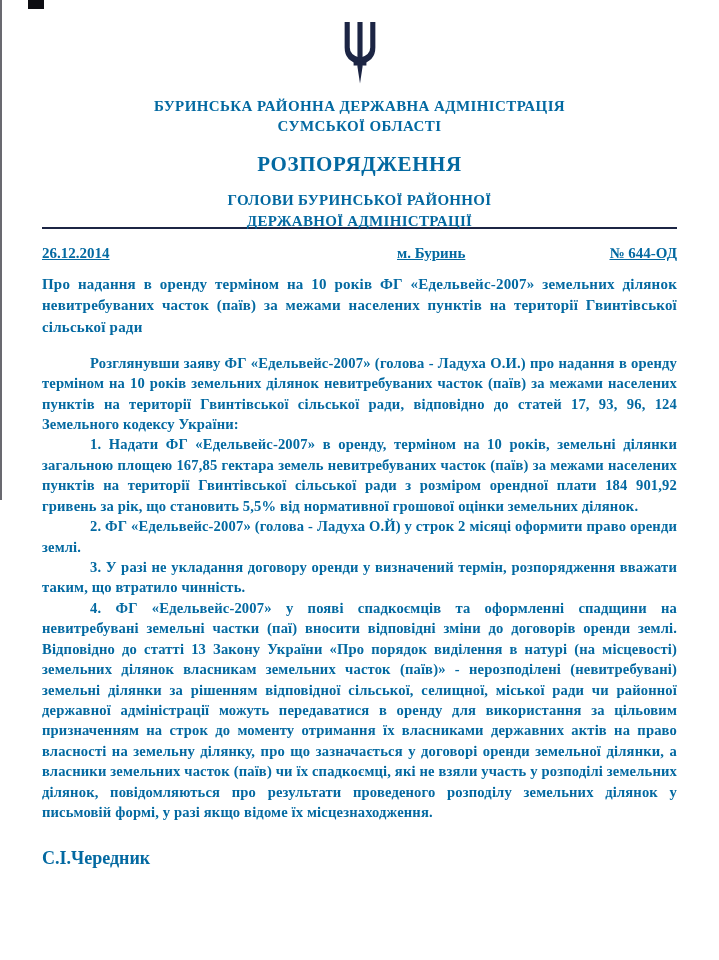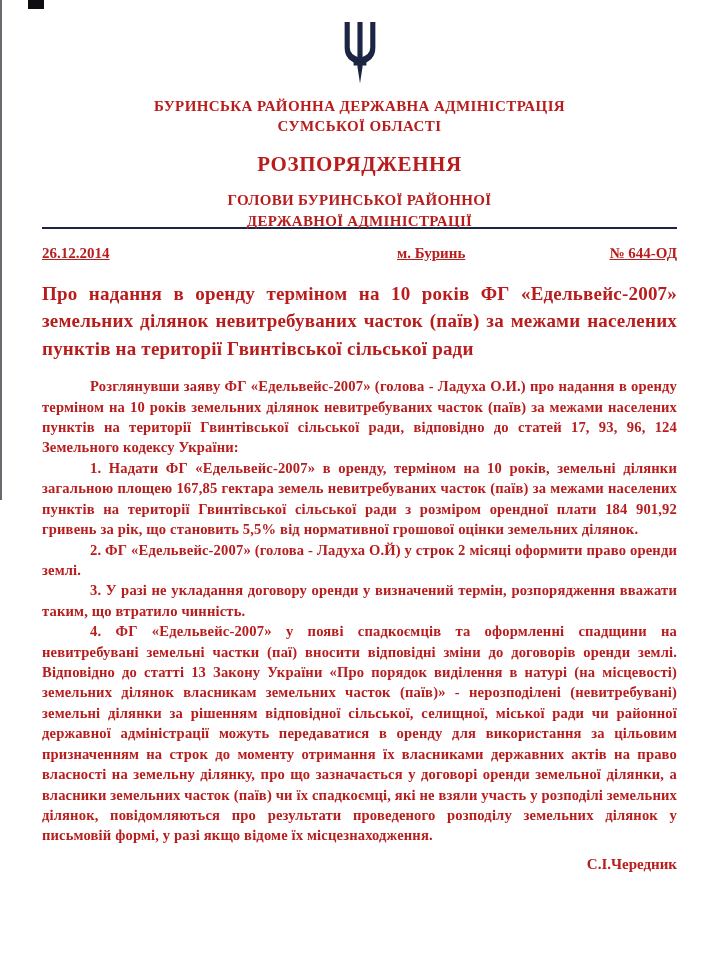--- a/index.html
+++ b/index.html
@@ -6,21 +6,21 @@
   html,body { background:#ffffff; }
   .page {
     position:relative;
     width:719px; height:960px;
     margin:0 auto;
     background:#ffffff;
     padding:22px 42px 18px 42px;
     overflow:hidden;
     font-family:"Liberation Serif", serif;
     font-weight:700;
-    color:#b91c1c;
+    color:#0369a1;
   }
   .scan-mark-corner {
     position:absolute; left:28px; top:0;
     width:16px; height:9px; background:#0d0d12;
   }
   .scan-line-left {
     position:absolute; left:0; top:0;
     width:2px; height:500px; background:#2a2a33; opacity:.7;
   }
   .emblem-wrap { text-align:center; }
@@ -53,43 +53,42 @@
   .meta-row {
     display:flex;
     margin-top:16px;
     font-size:15px;
   }
   .meta-row .cell { flex:1;text-decoration:underline; }
   .meta-row .c-left { text-align:left; }
   .meta-row .c-center { text-align:right; }
   .meta-row .c-right { text-align:right; }
   .doc-title {
-    margin-top:18px;
-    font-size:19px;
+    margin-top:12px;
+    font-size:15px;
     line-height:1.45;
     text-align:justify;
     letter-spacing:.2px;
   }
   .body { margin-top:14px; }
   .body p {
     font-size:14.6px;
     line-height:1.4;
     text-align:justify;
     text-indent:48px;
     letter-spacing:.15px;
   }
   .signoff {
     margin-top:14px;
     font-size:15px;
     line-height:1.4;
   }
   .signature {
-    margin-top:10px;
-    text-align:right;
-    font-size:15px;
+    margin-top:26px;
+    font-size:18px;
   }
 </style>
 </head>
 <body>
 
 <div class="page">
 
   <div class="scan-mark-corner"></div>
   <div class="scan-line-left"></div>
 

